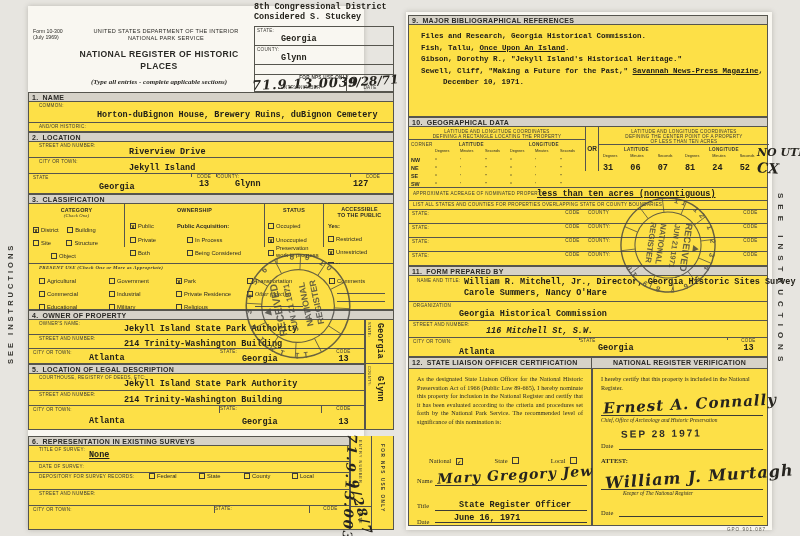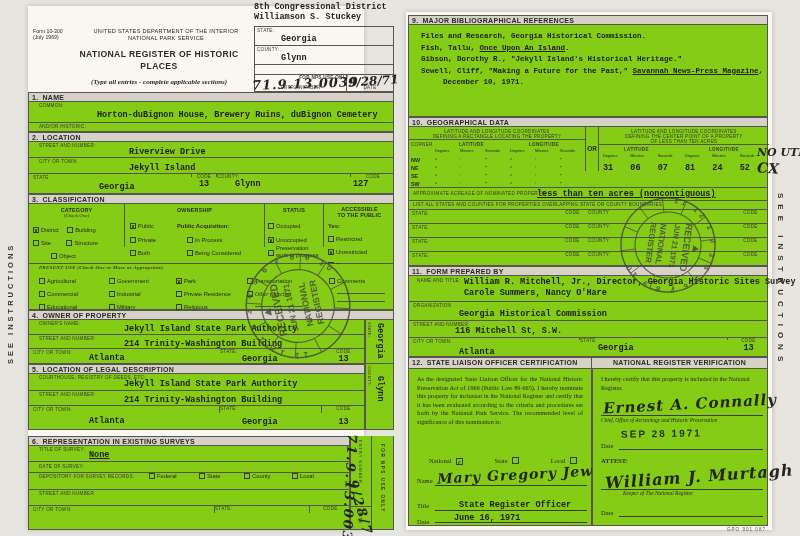--- a/index.html
+++ b/index.html
@@ -2,21 +2,21 @@
 <html><head>
 <meta charset="utf-8">
 <style>
   * { box-sizing: border-box; margin: 0; padding: 0; }
   html,body { width:800px; height:536px; overflow:hidden; }
   body { background:#e7e5e0; font-family:"Liberation Sans", sans-serif; color:#2b2a26; position:relative; }
   .abs { position:absolute; }
   .page { position:absolute; background:#f9f7f1; box-shadow:0 0 5px rgba(60,55,40,.25); }
   .bar { position:absolute; background:#d6d2c8; border:1px solid #56554e; font-size:7px; font-weight:bold; letter-spacing:.3px; padding:1px 0 0 3px; white-space:nowrap; }
   .bar .num { margin-right:4px; }
-  .box { position:absolute; border:1px solid #56554e; border-top:none; background:#84cc16; }
+  .box { position:absolute; border:1px solid #56554e; border-top:none; background:#fde047; }
   .row { position:absolute; left:0; right:0; border-bottom:1px solid #56554e; }
   .row:last-child { border-bottom:none; }
   .cell { position:absolute; top:0; bottom:16px; border-left:1px solid #56554e; }
   .lbl { font-size:4.6px; letter-spacing:.3px; color:#3a3934; white-space:nowrap; }
   .typed { font-family:"Liberation Mono", monospace; font-weight:bold; font-size:8.5px; color:#222019; white-space:nowrap; }
   .typed.sm { font-size:7.5px; }
   .script { font-family:"DejaVu Serif", serif; font-style:italic; font-weight:bold; color:#26241f; white-space:nowrap; }
   .cb { display:inline-block; width:6px; height:6px; border:1px solid #3c3b35; font:bold 5px/6px "Liberation Sans",sans-serif; text-align:center; vertical-align:-1px; margin-right:2px; color:#15140f; }
   .opt { font-size:5.8px; white-space:nowrap; }
   .hdr6 { font-size:5.4px; font-weight:bold; letter-spacing:.2px; text-align:center; }
@@ -29,21 +29,21 @@
   svg text, svg textPath { font-family:"Liberation Sans", sans-serif; }
 </style>
 </head>
 <body>
 
 <div class="abs vflip" style="left:6px; top:192px; height:172px; font-size:7.5px; font-weight:bold; letter-spacing:3px; color:#35342f;">SEE INSTRUCTIONS</div>
 
 <div class="page" style="left:28px; top:6px; width:336px; height:524px;">
 
   <div class="abs typed" style="left:226px; top:-4px;">8th Congressional District</div>
-  <div class="abs typed" style="left:226px; top:6px;">Williamson S. Stuckey</div>
+  <div class="abs typed" style="left:226px; top:6px;">Considered S. Stuckey</div>
   <div class="abs" style="left:5px; top:22px; font-size:5.2px; line-height:6px;">
     <div>Form 10-300</div>
       <div>(July 1969)</div>
   </div>
   <div class="abs" style="left:50px; top:22px; width:176px; text-align:center; font-size:5.6px; line-height:7px; letter-spacing:.3px;">
     <div>UNITED STATES DEPARTMENT OF THE INTERIOR</div>
       <div>NATIONAL PARK SERVICE</div>
   </div>
   <div class="abs" style="left:36px; top:42px; width:190px; text-align:center; font-size:8.6px; font-weight:bold; line-height:12px; letter-spacing:.4px;">
     <div>NATIONAL REGISTER OF HISTORIC PLACES</div>
@@ -463,21 +463,21 @@
     <span class="lbl" style="position:absolute; left:8px; top:2px;">NAME AND TITLE:</span>
     <div class="typed" style="position:absolute; left:55px; top:1px;">William R. Mitchell, Jr., Director, Georgia Historic Sites Survey</div>
     <div class="typed" style="position:absolute; left:55px; top:12px;">Carole Summers, Nancy O'Hare</div>
   </div>
   <div class="box" style="left:2px; top:290px; width:360px; height:19px;">
     <div class="lbl" style="margin:1px 0 0 4px;">ORGANIZATION</div>
     <div class="typed" style="margin:1px 0 0 50px;">Georgia Historical Commission</div>
   </div>
   <div class="box" style="left:2px; top:309px; width:360px; height:17px;">
     <div class="lbl" style="margin:1px 0 0 4px;">STREET AND NUMBER:</div>
-    <div class="typed" style="margin:-1px 0 0 46px;">116 Mitchell St, S.W.</div>
+    <div class="typed" style="margin:-1px 0 0 77px;font-style:italic;">116 Mitchell St, S.W.</div>
   </div>
   <div class="box" style="left:2px; top:326px; width:360px; height:19px;">
     <div class="lbl" style="margin:1px 0 0 4px;">CITY OR TOWN:</div>
     <div class="typed" style="margin:3px 0 0 50px;">Atlanta</div>
     <div class="cell" style="left:170px; width:148px;">
         <div class="lbl">STATE</div>
         <div class="typed" style="margin-left:18px;">Georgia</div>
       </div>
     <div class="cell" style="left:318px; width:42px;">
         <div class="lbl" style="text-align:center;">CODE</div>

